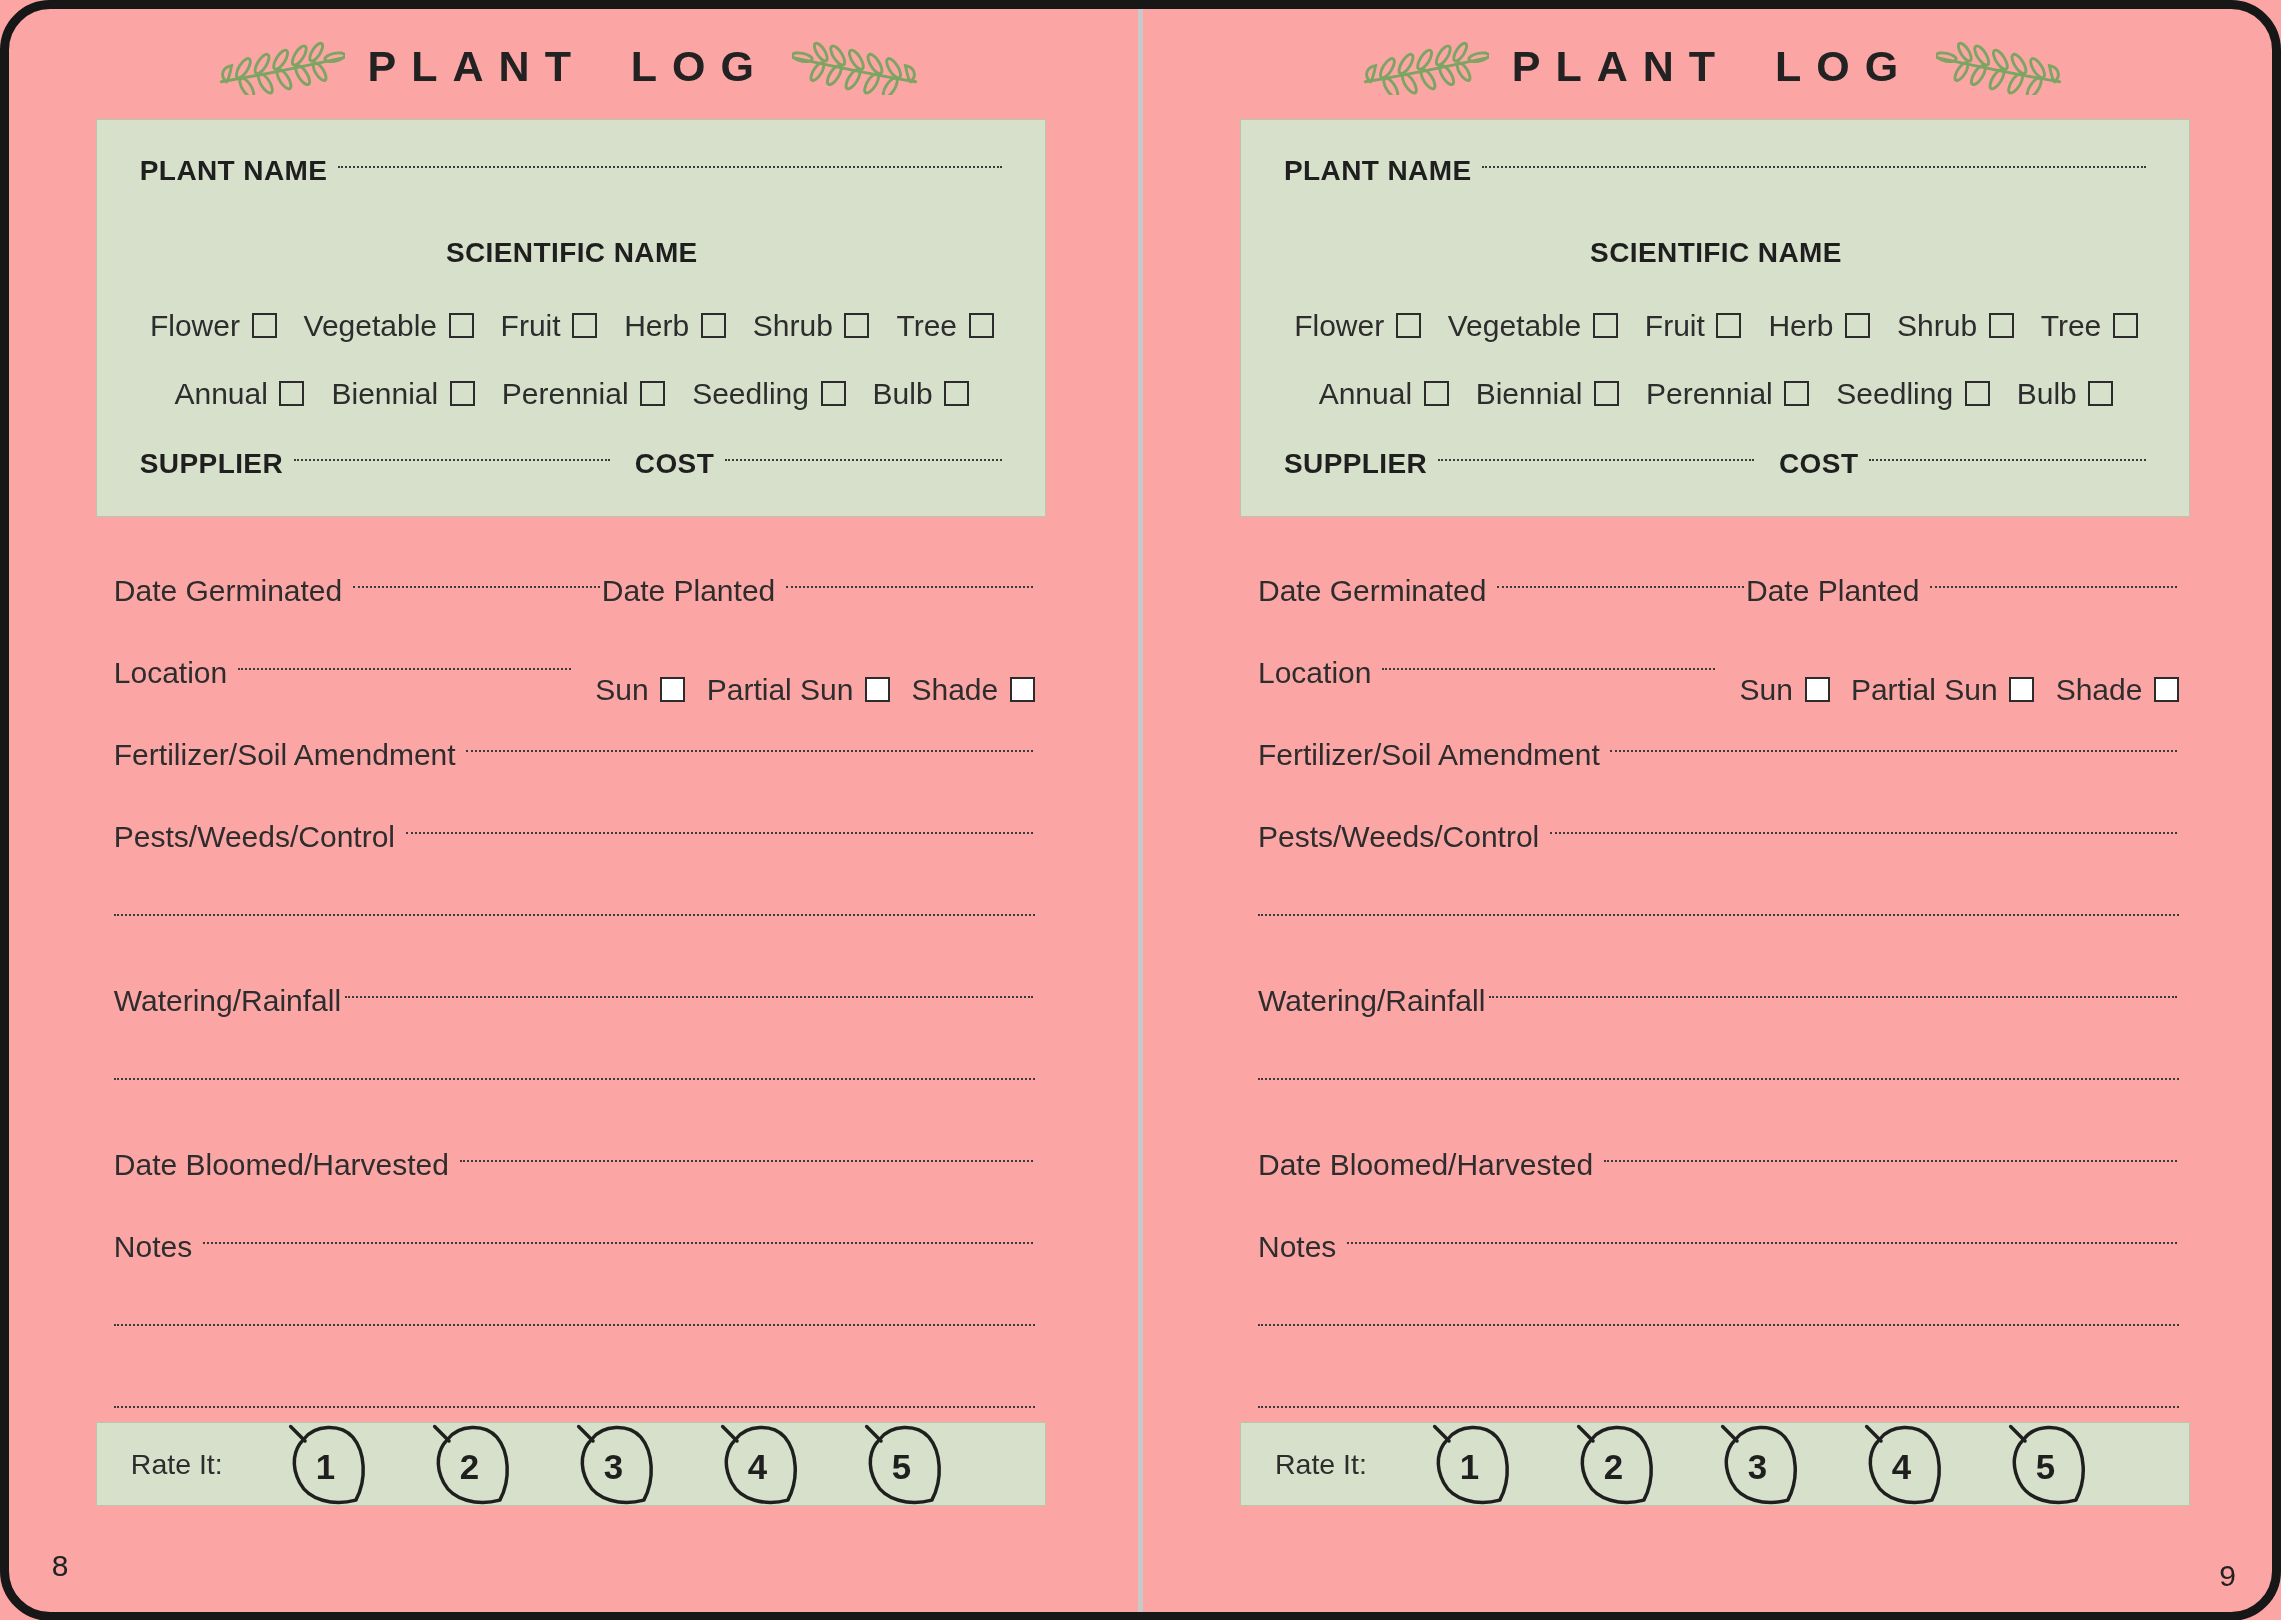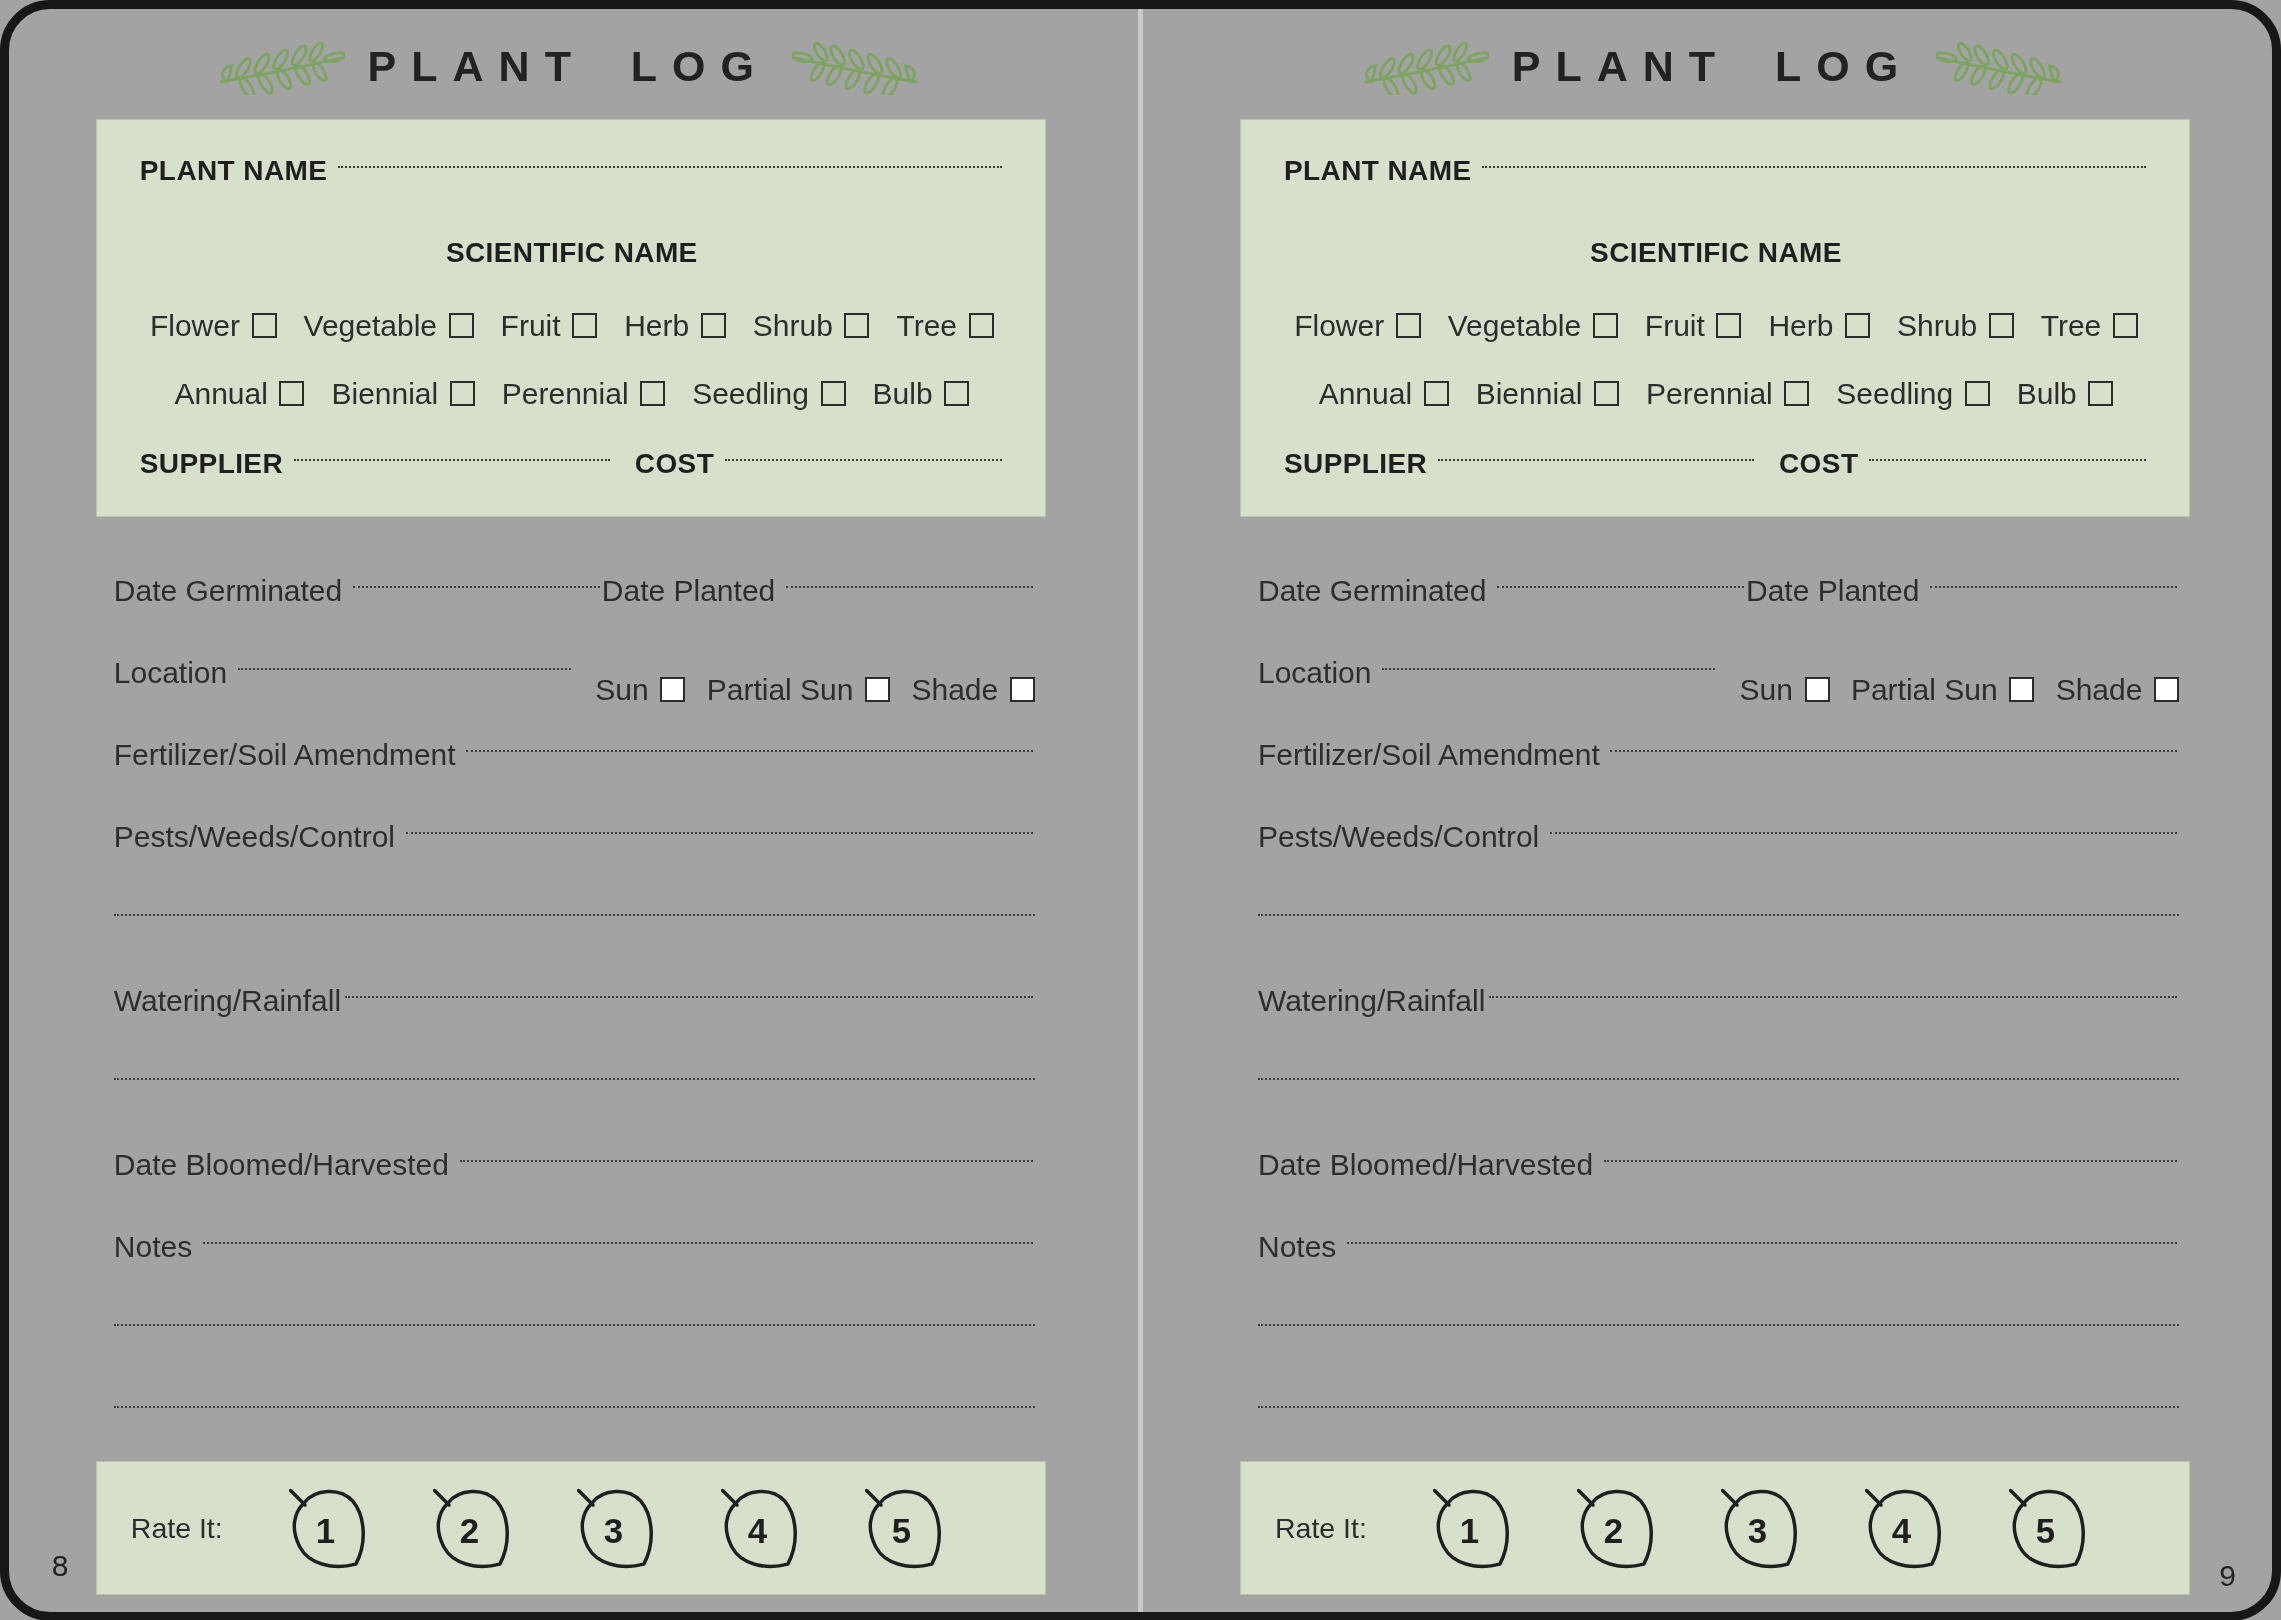--- a/index.html
+++ b/index.html
@@ -1,21 +1,21 @@
 <!DOCTYPE html>
 <html style="font-size:14.3px"><head>
 <meta charset="utf-8">
 <style>
   html,body{margin:0;padding:0;}
   body{
     width:2281px;height:1621px;
     font-family:"Liberation Sans", sans-serif;
     background:#ffffff;
   }
-  .spread{position:relative;width:2281px;height:1621px;background:#a3a3a3;overflow:hidden;}
+  .spread{position:relative;width:2281px;height:1621px;background:#fca5a5;overflow:hidden;}
   .spread-border{
     position:absolute;inset:0;border:9px solid #171717;border-radius:50px;
     pointer-events:none;z-index:20;box-sizing:border-box;
   }
   .gutter{position:absolute;left:1138px;top:7.1px;bottom:7.1px;width:5.3px;background:#c9c9c9;z-index:5;}
   .page{position:absolute;top:0;height:1621px;width:1133px;}
   .page-left{left:1.8px;}
   .page-right{left:1146px;}
 
   
@@ -48,23 +48,23 @@
   .page .fields .checkbox{background:#ffffff;}
 
   
   .fields{margin:0 100px 0 112px;}
   .fields .frow{margin-top:45px;height:37px;}
   .fields .frow.first{margin-top:55px;}
   .light-opts{display:flex;align-items:center;gap:21.4px;margin-left:23px;flex:0 0 auto;margin-bottom:1.8px;margin-top:35px;}
 
   
   .rate-box{
-    position:absolute;left:94px;right:89px;top:1422px;height:134px;
+    position:absolute;left:94px;right:89px;top:1422px;height:84px;
     background:#d7e0ca;border:0.9px solid #b9c6a7;box-sizing:border-box;
-    display:flex;align-items:center;padding-left:34px;gap:57px;z-index:2;margin-top:39px;
+    display:flex;align-items:center;padding-left:34px;gap:57px;z-index:2;
   }
   .rate-label{font-size:28.5px;color:#2d2d2d;white-space:nowrap;}
   .leaves{display:flex;align-items:center;gap:53px;}
   .leaf{width:91px;height:91px;}
   .leaf svg{width:91px;height:91px;display:block;}
   .leaf-num{font-family:"Liberation Sans", sans-serif;font-size:46px;font-weight:700;fill:#1f1f1f;}
 
   .page-num{position:absolute;font-size:30px;color:#222;z-index:6;}
   .page-left .page-num{left:50px;top:1549px;}
   .page-right .page-num{right:43px;top:1559px;}

